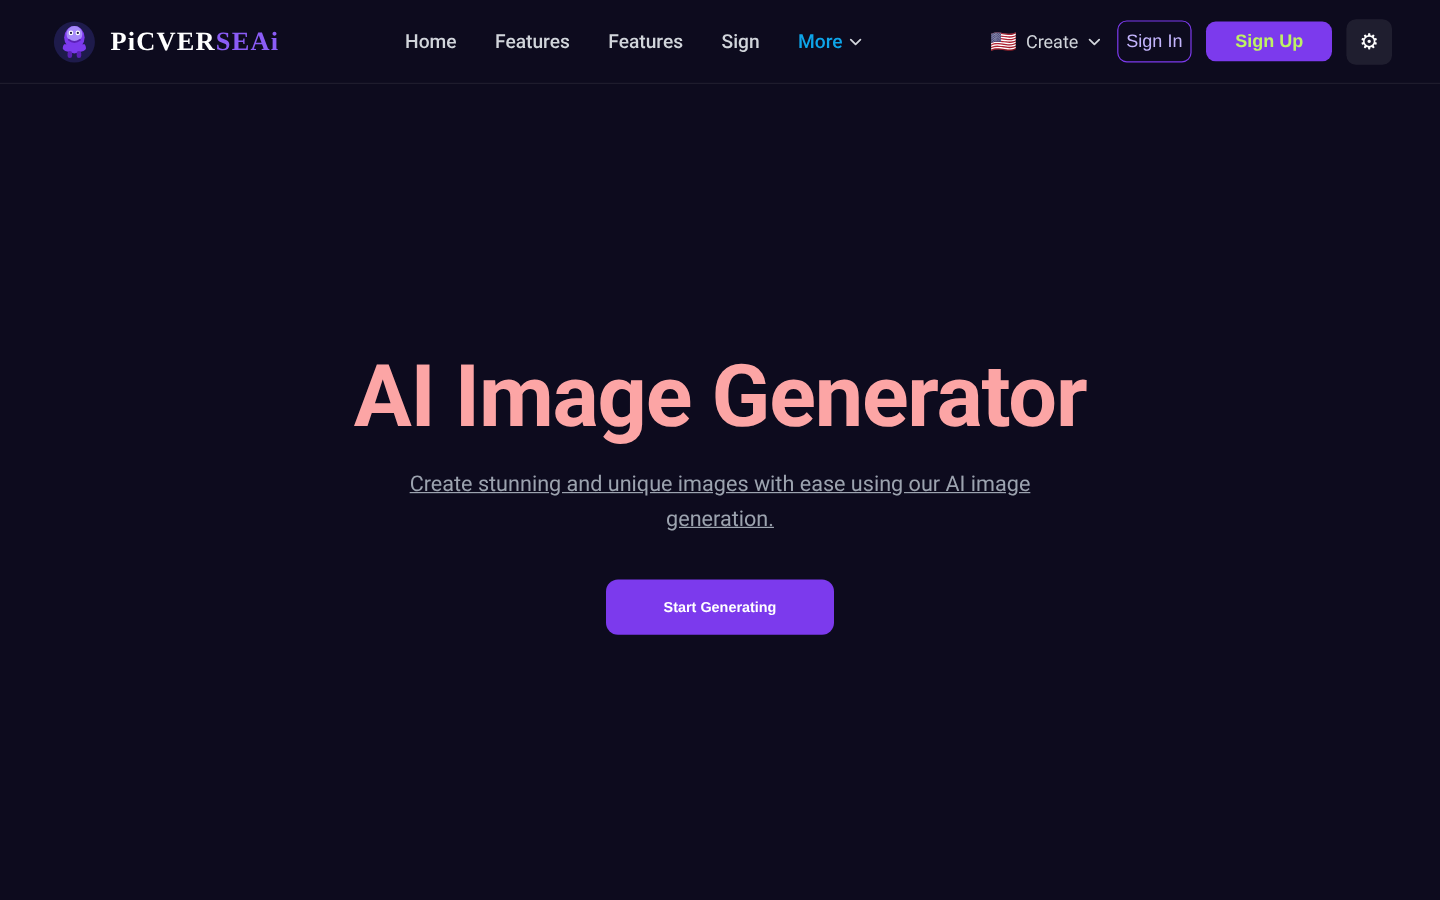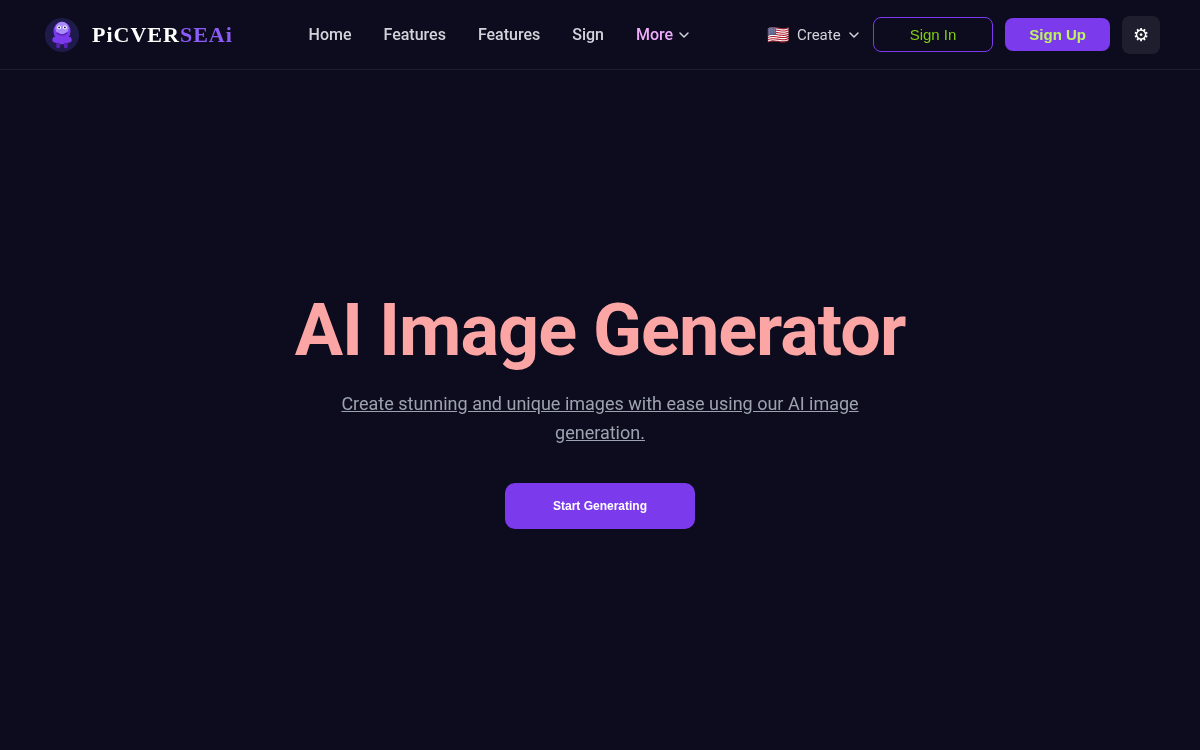--- a/index.html
+++ b/index.html
@@ -74,21 +74,21 @@
       font-weight: 500;
       cursor: pointer;
       text-decoration: none;
       transition: color 0.2s;
     }
 
     .nav-link-dropdown {
       display: flex;
       align-items: center;
       gap: 4px;
-      color: #f0abfc;
+      color: #0ea5e9;
       font-size: 16px;
       font-weight: 500;
       cursor: pointer;
     }
 
     .chevron-icon {
       width: 14px;
       height: 14px;
       display: inline-flex;
       align-items: center;
@@ -115,25 +115,25 @@
       height: 18px;
       border-radius: 3px;
       overflow: hidden;
       display: inline-flex;
       align-items: center;
       justify-content: center;
       font-size: 18px;
     }
 
     .sign-in-btn {
-      padding: 8px 36px;
+      padding: 8px 7px;
       border: 1.5px solid #7c3aed;
       border-radius: 8px;
       background: transparent;
-      color: #84cc16;
+      color: #c4b5fd;
       font-size: 15px;
       font-weight: 500;
       cursor: pointer;
       transition: background 0.2s;
     }
 
     .sign-up-btn {
       padding: 8px 24px;
       border: none;
       border-radius: 8px;

